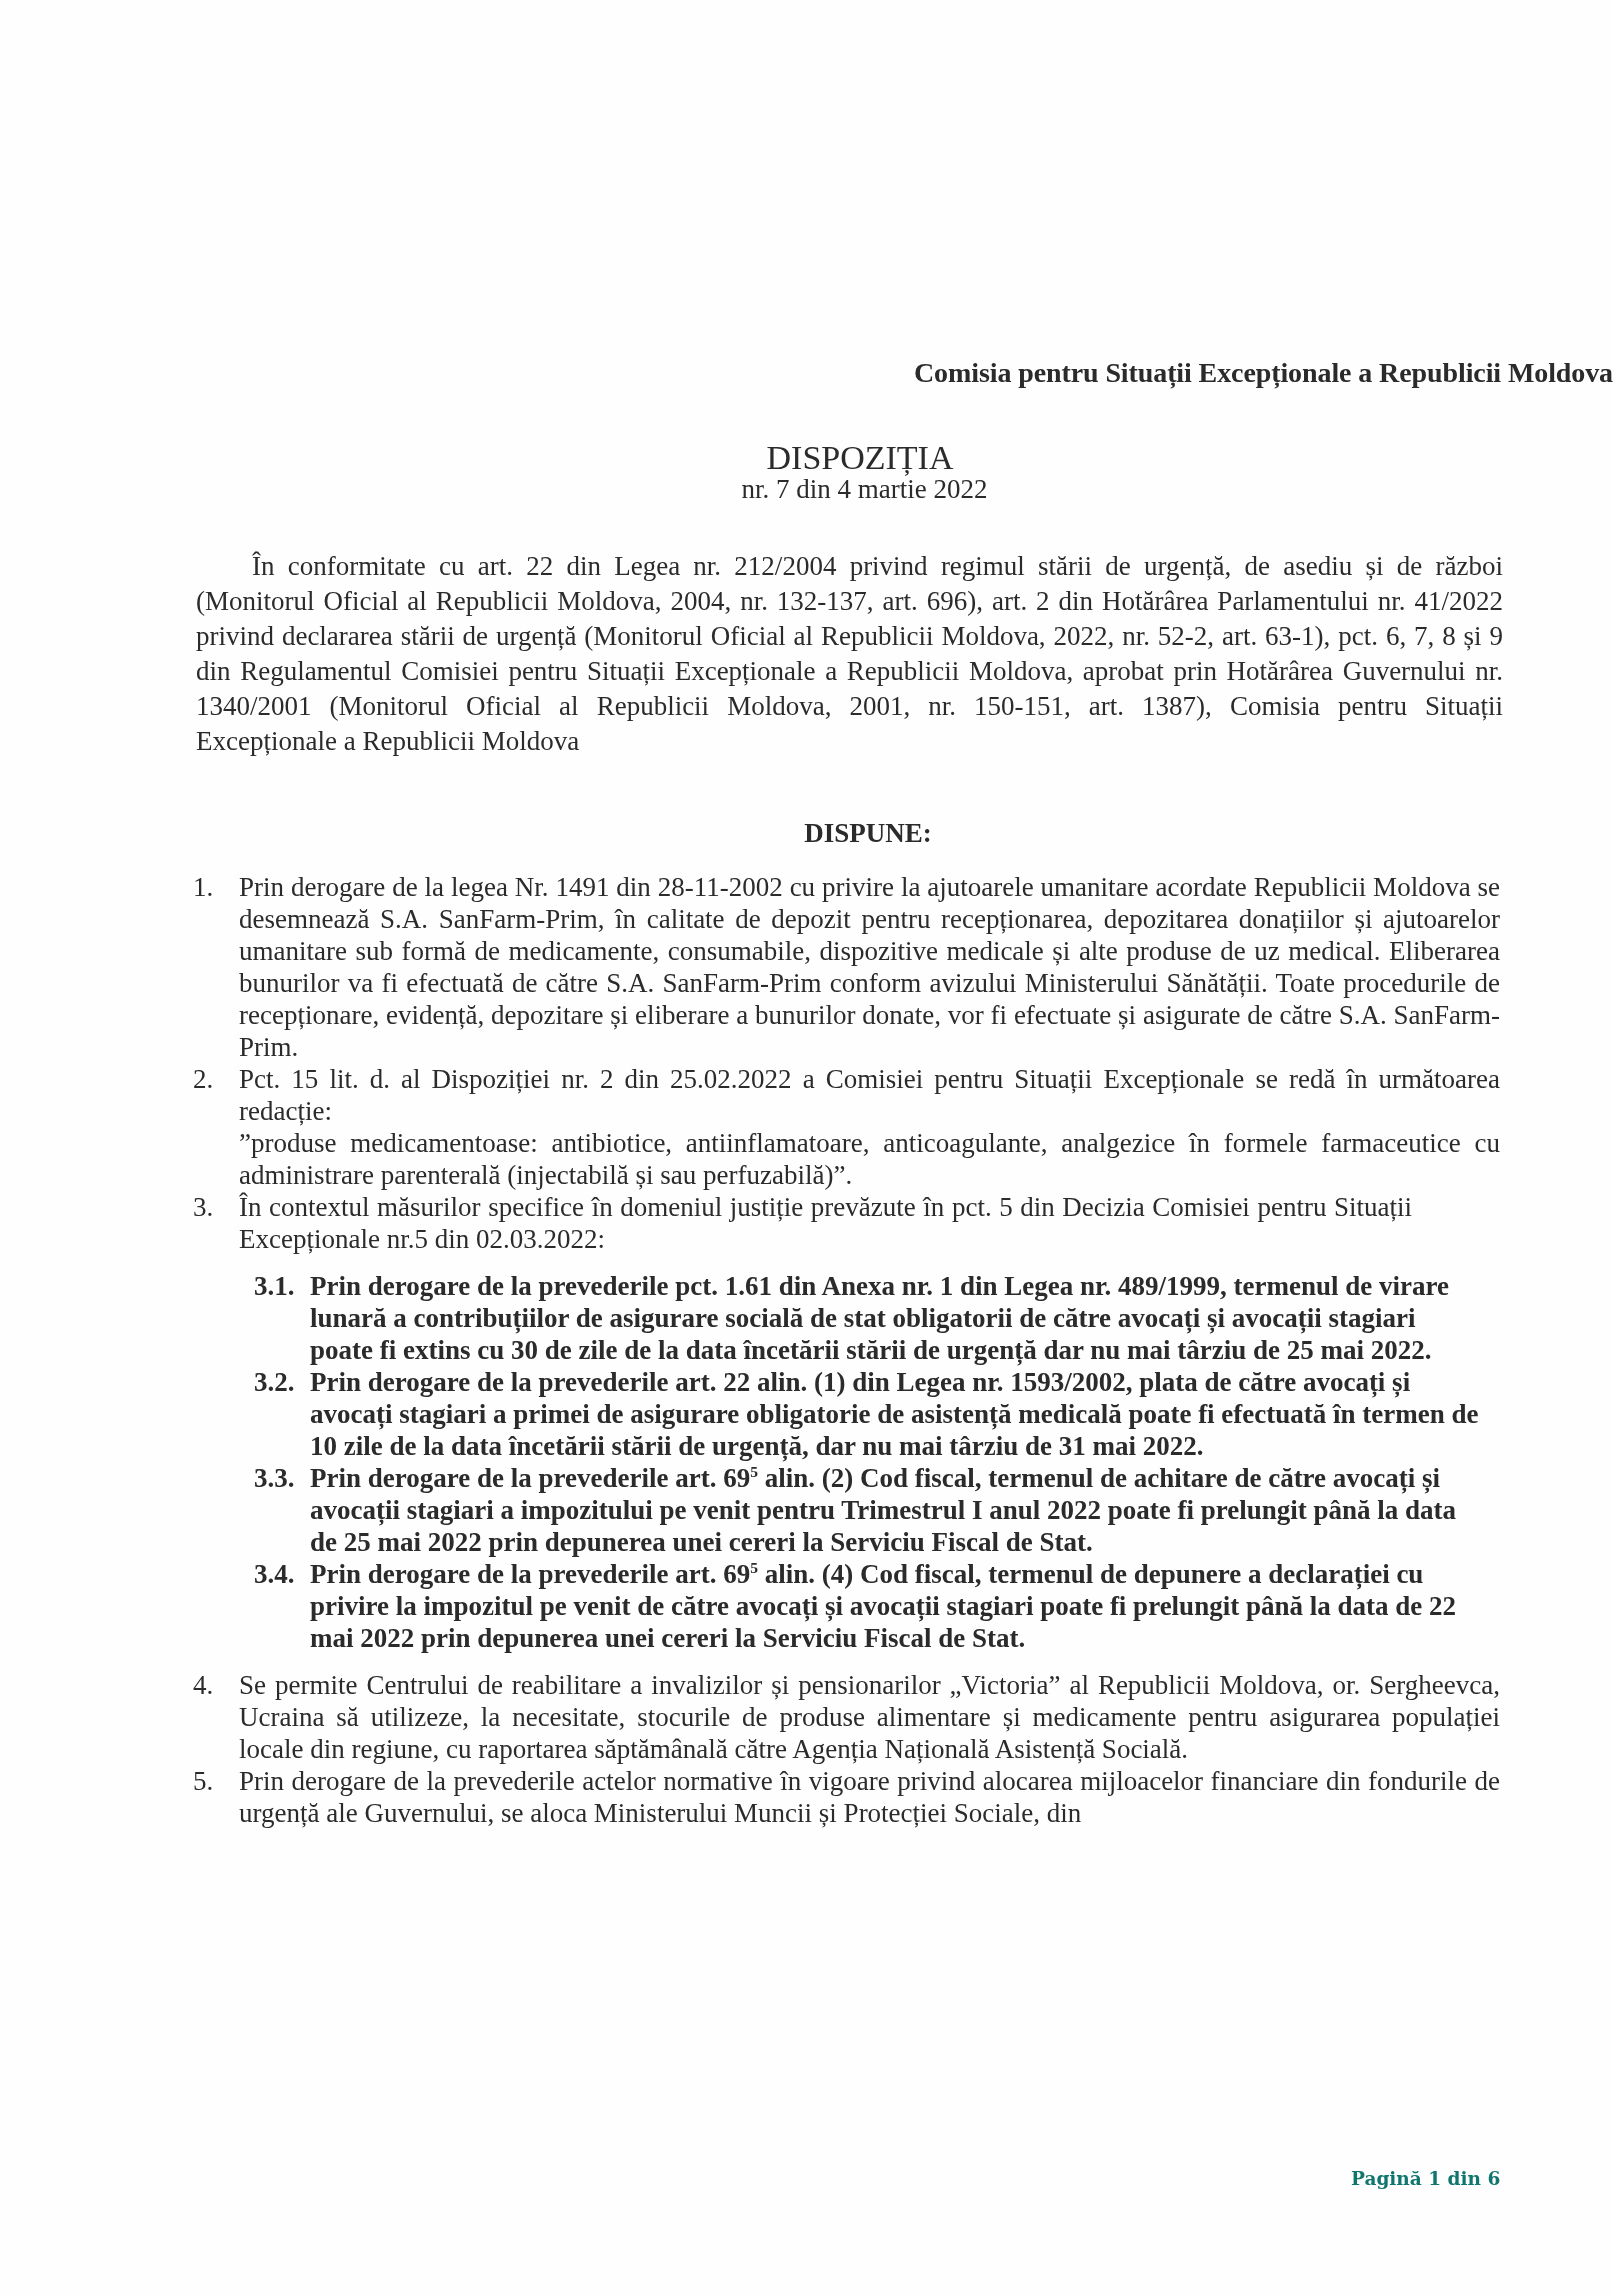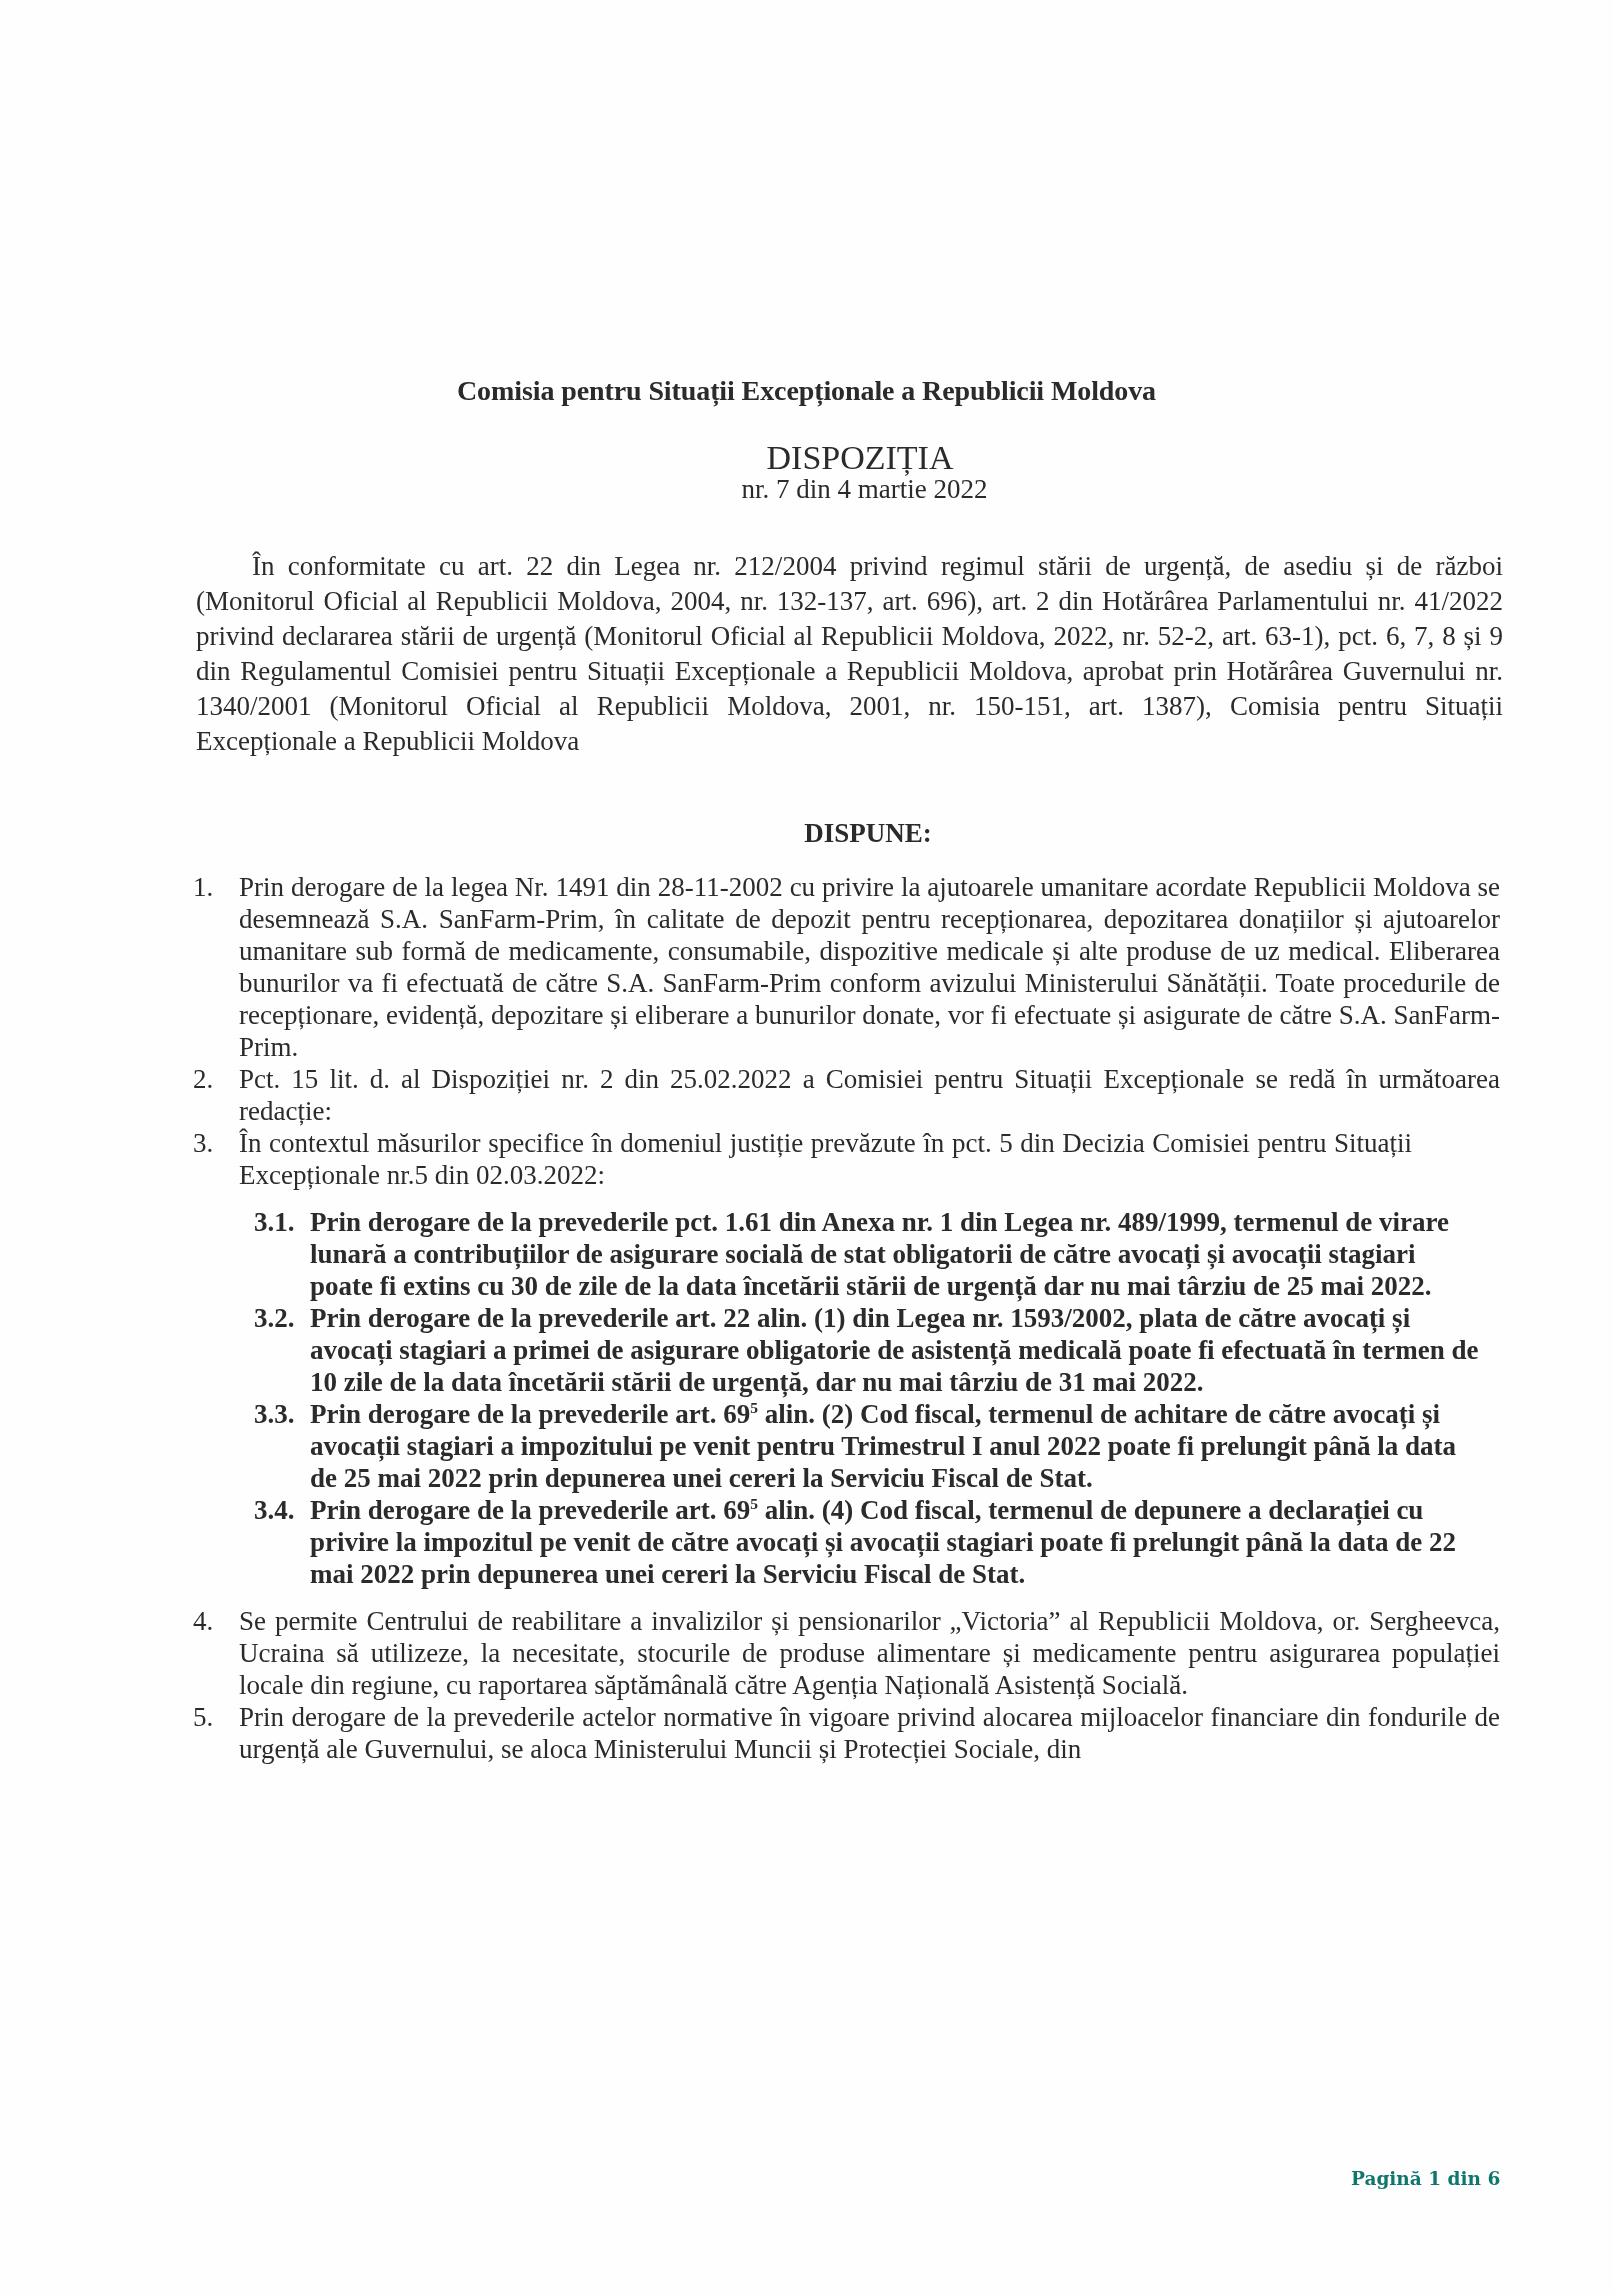--- a/index.html
+++ b/index.html
@@ -4,21 +4,21 @@
 <style>
   html, body { margin: 0; padding: 0; background: #ffffff; }
   body {
     width: 1613px; height: 2296px; position: relative; overflow: hidden;
     font-family: "Liberation Serif", "DejaVu Serif", serif;
     color: #2b2b2b;
   }
   .page { position: absolute; left: 0; top: 0; width: 1613px; height: 2296px; background: #fefefe; }
   .org-title {
     position: absolute; left: 0; width: 1613px; top: 357px;
-    text-align: center; font-weight: bold; font-size: 28px; letter-spacing: -0.1px; margin-top: 18px;
+    text-align: right; font-weight: bold; font-size: 28px; letter-spacing: -0.1px;
   }
   .doc-type {
     position: absolute; left: 0; width: 1613px; top: 439px;
     text-align: center; font-size: 34px; padding-left: 107px; box-sizing: border-box;
   }
   .doc-number {
     position: absolute; left: 0; width: 1613px; top: 474px;
     text-align: center; font-size: 27px; padding-left: 116px; box-sizing: border-box;
   }
   .intro {
@@ -63,20 +63,21 @@
   <div class="dispune">DISPUNE:</div>
 
   <ol class="items">
     <li>
       <span class="num">1.</span>
       <span class="item-text justify">Prin derogare de la legea Nr. 1491 din 28-11-2002 cu privire la ajutoarele umanitare acordate Republicii Moldova se desemnează S.A. SanFarm-Prim, în calitate de depozit pentru recepționarea, depozitarea donațiilor și ajutoarelor umanitare sub formă de medicamente, consumabile, dispozitive medicale și alte produse de uz medical. Eliberarea bunurilor va fi efectuată de către S.A. SanFarm-Prim conform avizului Ministerului Sănătății. Toate procedurile de recepționare, evidență, depozitare și eliberare a bunurilor donate, vor fi efectuate și asigurate de către S.A. SanFarm-Prim.</span>
     </li>
     <li>
       <span class="num">2.</span>
       <span class="item-text justify">Pct. 15 lit. d. al Dispoziției nr. 2 din 25.02.2022 a Comisiei pentru Situații Excepționale se redă în următoarea redacție:</span>
+      <span class="quote">”produse medicamentoase: antibiotice, antiinflamatoare, anticoagulante, analgezice în formele farmaceutice cu administrare parenterală (injectabilă și sau perfuzabilă)”.</span>
     </li>
     <li>
       <span class="num">3.</span>
       <span class="item-text" style="padding-right:88px;">În contextul măsurilor specifice în domeniul justiție prevăzute în pct. 5 din Decizia Comisiei pentru Situații Excepționale nr.5 din 02.03.2022:</span>
       <ol class="sub">
         <li>
           <span class="subnum">3.1.</span>
           <span class="item-text">Prin derogare de la prevederile pct. 1.61 din Anexa nr. 1 din Legea nr. 489/1999,  termenul de virare lunară a contribuțiilor de asigurare socială de stat obligatorii de către avocați și avocații stagiari poate fi extins cu 30 de zile de la data încetării stării de urgență dar nu mai târziu de 25 mai 2022.</span>
         </li>
         <li>

